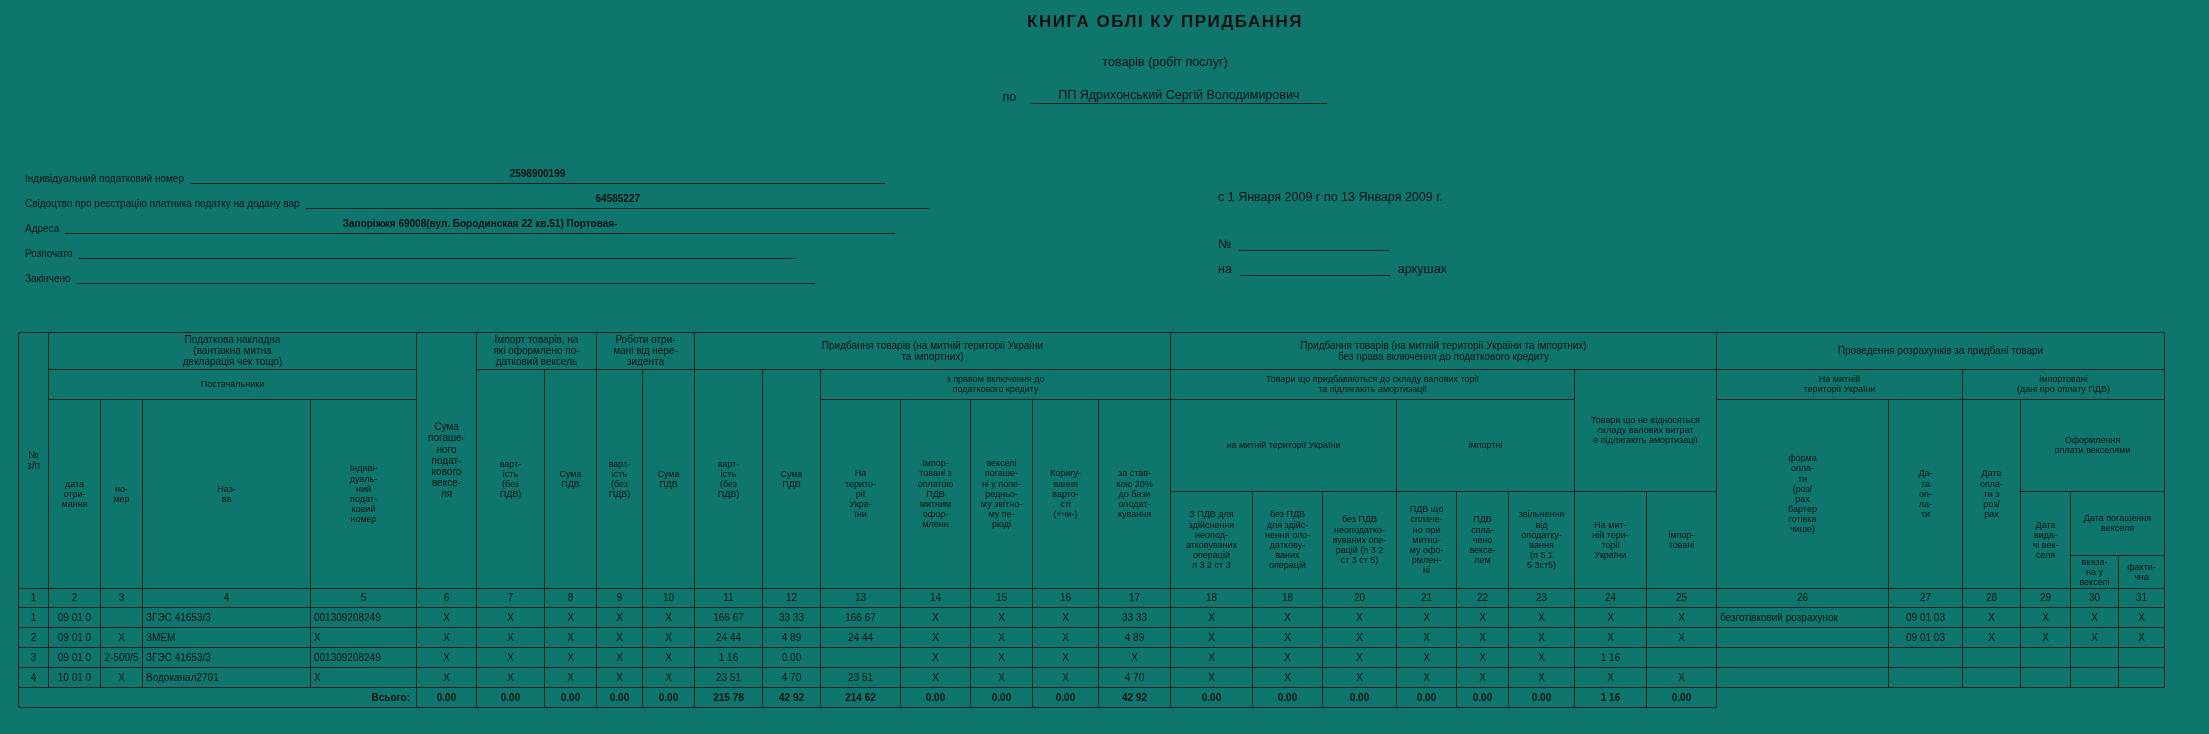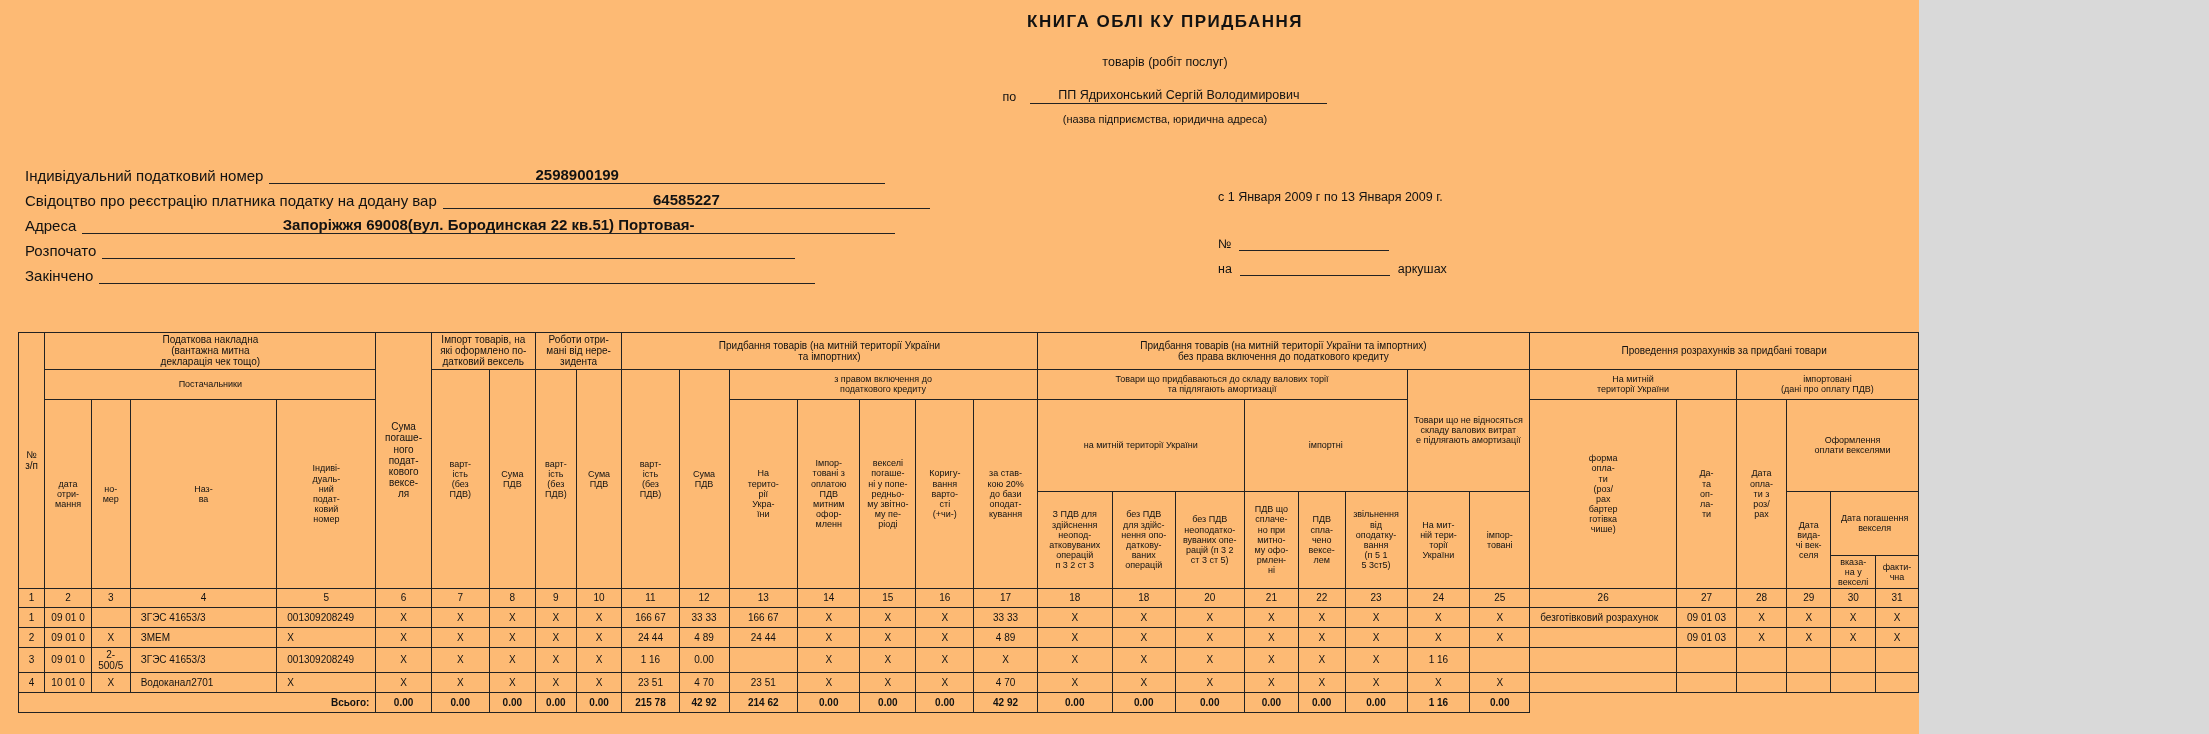--- a/index.html
+++ b/index.html
@@ -1,55 +1,54 @@
 <!DOCTYPE html>
 <html><head>
 <meta charset="utf-8">
 <style>
   html,body{margin:0;padding:0;}
   body{background:#d9d9d9;font-family:"Liberation Sans",sans-serif;}
-  .page{position:relative;width:1919px;height:734px;background:#fdba74;color:#121212;overflow:hidden;}
+  .page{position:relative;width:2209px;height:734px;background:#0f766e;color:#121212;overflow:hidden;}
   .title{position:absolute;left:665px;top:12px;width:1000px;text-align:center;font-size:17px;font-weight:bold;letter-spacing:1.5px;}
   .subtitle{position:absolute;left:665px;top:55px;width:1000px;text-align:center;font-size:12.5px;}
   .company-row{position:absolute;left:665px;top:88px;width:1000px;display:flex;justify-content:center;align-items:flex-end;gap:14px;font-size:12.5px;}
   .company-name{font-weight:normal;border-bottom:1.5px solid #222;padding:0 28px 1px;}
   .company-note{position:absolute;left:665px;top:113px;width:1000px;text-align:center;font-size:11px;}
   .linfo{position:absolute;left:25px;top:166px;}
-  .frow{display:flex;align-items:flex-end;margin-bottom:7px;font-size:15px;height:18px;}
+  .frow{display:flex;align-items:flex-end;margin-bottom:7px;font-size:10px;height:18px;}
   .flabel{white-space:nowrap;margin-right:6px;}
   .fline{flex:1;border-bottom:1.5px solid #222;text-align:center;min-height:15px;}
   .fval{font-weight:bold;}
   .rinfo-period{position:absolute;left:1218px;top:190px;font-size:12.5px;}
   .rline{position:absolute;font-size:12.5px;display:flex;align-items:flex-end;gap:8px;}
   .rline-no{left:1218px;top:236px;}
   .rline-na{left:1218px;top:261px;}
   .shline{display:inline-block;width:150px;border-bottom:1.5px solid #222;height:14px;}
   .tbl{position:absolute;left:18px;top:332px;border-collapse:collapse;table-layout:fixed;}
   .tbl th,.tbl td{border:1px solid #222;text-align:center;vertical-align:middle;padding:1px 2px;white-space:pre-line;line-height:1.12;overflow:hidden;}
   .tbl th{font-size:9px;font-weight:normal;}
   tr.hr1 th{font-size:10px;}
   .tbl td{font-size:10px;height:17px;}
-  td.al{text-align:left;padding-left:10px;}
+  td.al{text-align:left;padding-left:3px;}
   tr.totals td{font-weight:bold;}
   td.tlabel{text-align:right;padding-right:6px;}
   tr.hr1{height:34px}tr.hr2{height:30px}tr.hr3{height:92px}tr.hr4{height:64px}tr.hr5{height:30px}
   tr.nums td{height:16px;}
 </style>
 </head>
 <body>
 
 <div class="page">
 
   <div class="title">КНИГА ОБЛІ КУ ПРИДБАННЯ</div>
   <div class="subtitle">товарів  (робіт послуг)</div>
   <div class="company-row">
     <span>по</span>
     <span class="company-name">ПП  Ядрихонський Сергій Володимирович</span>
   </div>
-  <div class="company-note">(назва підприємства, юридична адреса)</div>
 
   <div class="linfo">
     <div class="frow" style="width:860px">
       <span class="flabel">Індивідуальний податковий номер</span>
       <span class="fline"><span class="fval">2598900199</span></span>
     </div>
     <div class="frow" style="width:905px">
       <span class="flabel">Свідоцтво про реєстрацію платника податку на додану вар</span>
       <span class="fline"><span class="fval">64585227</span></span>
     </div>

